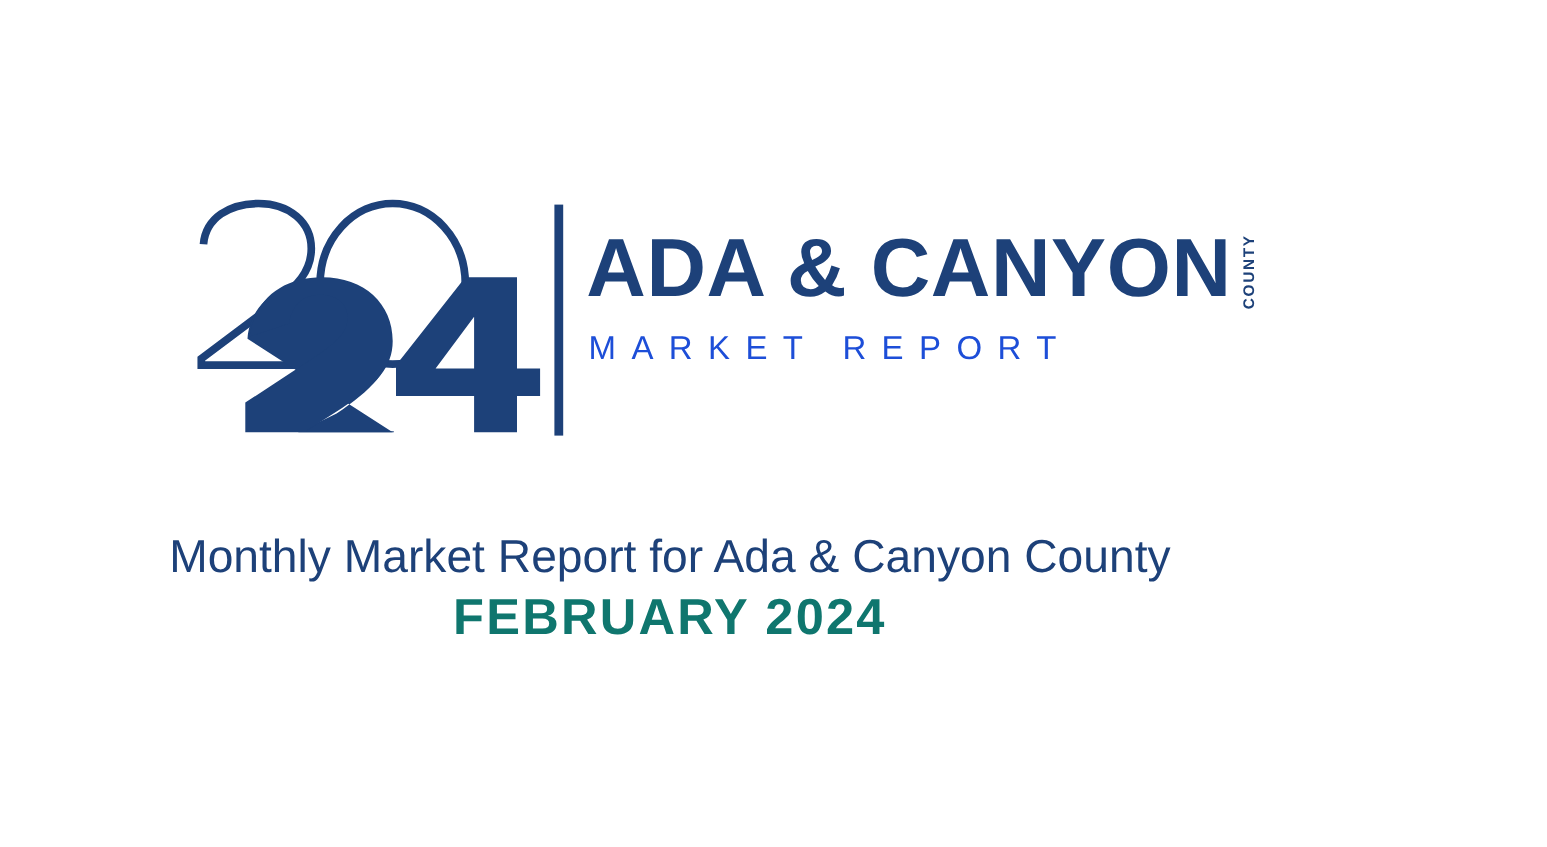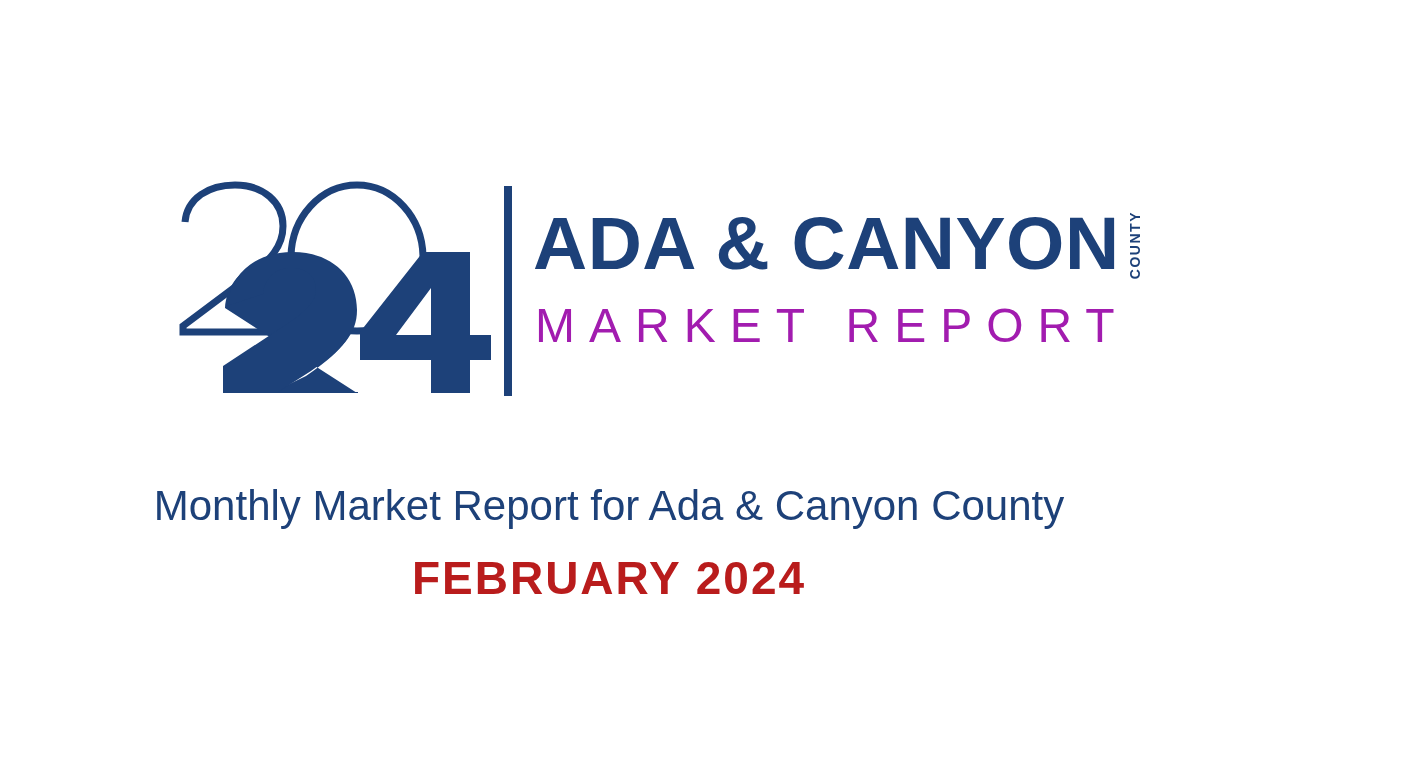--- a/index.html
+++ b/index.html
@@ -50,21 +50,21 @@
     top: 0px;
     width: 700px;
     height: 220px;
   }
 
   .wordmark-top {
     position: absolute;
     left: 0px;
     top: 26px;
     display: flex;
-    align-items: center;
+    align-items: flex-end;
   }
 
   .wordmark-main {
     font-family: "Liberation Sans", sans-serif;
     font-size: 75px;
     font-weight: bold;
     color: #1d4179;
     letter-spacing: 0.5px;
     line-height: 1;
     white-space: nowrap;
@@ -82,23 +82,23 @@
     margin-top: 4px;
     line-height: 1;
     white-space: nowrap;
   }
 
   .wordmark-sub {
     position: absolute;
     left: 2px;
     top: 122px;
     font-family: "Liberation Sans", sans-serif;
-    font-size: 48px;
+    font-size: 30px;
     font-weight: 400;
-    color: #a21caf;
+    color: #1d4ed8;
     letter-spacing: 14px;
     line-height: 1;
     white-space: nowrap;
   }
 
   
   .caption-block {
     position: absolute;
     left: 0;
     top: 482px;
@@ -109,25 +109,25 @@
   .caption-subtitle {
     font-family: "Liberation Sans", sans-serif;
     font-size: 42px;
     font-weight: 400;
     color: #1d4179;
     line-height: 1.15;
     white-space: nowrap;
   }
 
   .caption-date {
-    margin-top: 22px;
+    margin-top: 4px;
     font-family: "Liberation Sans", sans-serif;
     font-size: 46px;
     font-weight: bold;
-    color: #b91c1c;
+    color: #0f766e;
     letter-spacing: 2px;
     line-height: 1.15;
     white-space: nowrap;
   }
 </style>
 </head>
 <body>
 
 <div class="logo-lockup">
 

